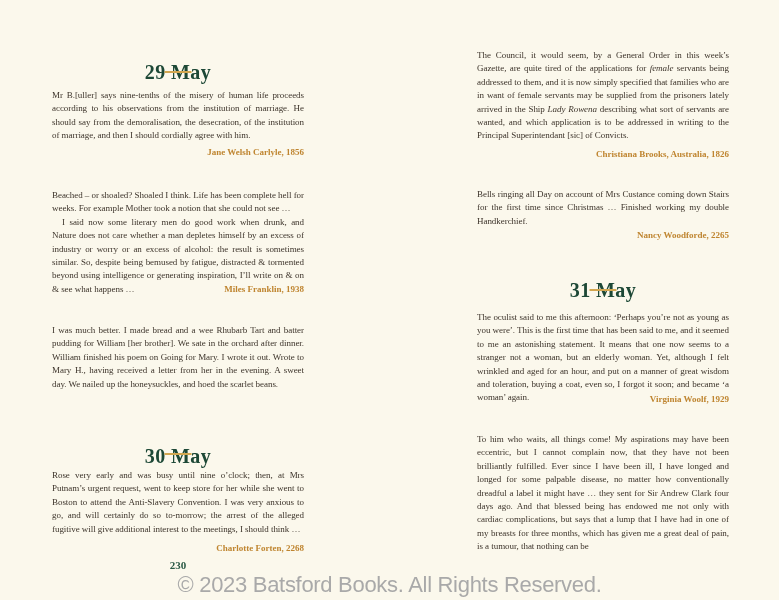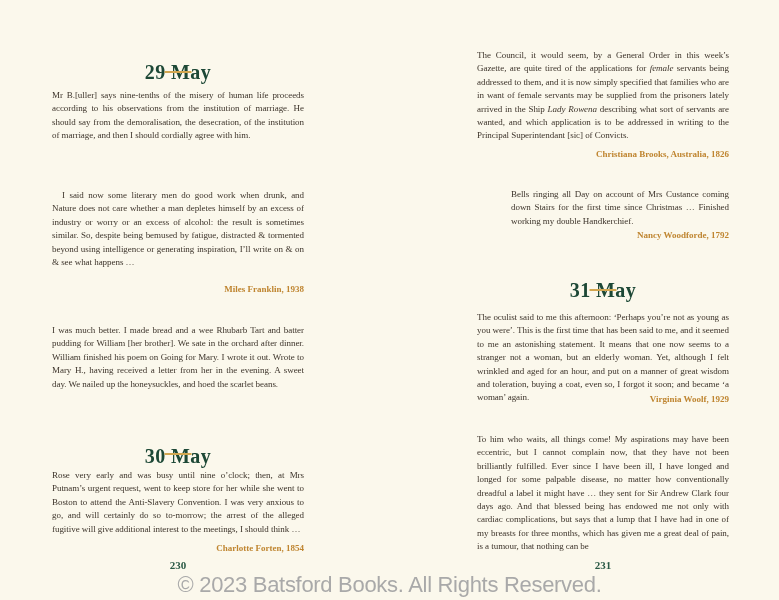--- a/index.html
+++ b/index.html
@@ -97,63 +97,64 @@
 <div class="spread">
 
   <div class="column left">
 
     <h2 class="day-heading" style="top: 44px;">29 May</h2>
     <div class="divider" style="top: 71px;"></div>
 
     <div class="entry" style="top: 89px;">
       <p>Mr B.[uller] says nine-tenths of the misery of human life proceeds according to his observations from the institution of marriage. He should say from the demoralisation, the desecration, of the institution of marriage, and then I should cordially agree with him.</p>
     </div>
+    <div class="attribution" style="top: 147px;">Jane Welsh Carlyle, 1856</div>
 
     <div class="entry" style="top: 189px;">
+      <p>Beached – or shoaled? Shoaled I think. Life has been complete hell for weeks. For example Mother took a notion that she could not see …</p>
       <p class="indented">I said now some literary men do good work when drunk, and Nature does not care whether a man depletes himself by an excess of industry or worry or an excess of alcohol: the result is sometimes similar. So, despite being bemused by fatigue, distracted &amp; tormented beyond using intelligence or generating inspiration, I’ll write on &amp; on &amp; see what happens …</p>
     </div>
     <div class="attribution" style="top: 284px;">Miles Franklin, 1938</div>
 
     <div class="entry" style="top: 324px;">
       <p>I was much better. I made bread and a wee Rhubarb Tart and batter pudding for William [her brother]. We sate in the orchard after dinner. William finished his poem on Going for Mary. I wrote it out. Wrote to Mary H., having received a letter from her in the evening. A sweet day. We nailed up the honeysuckles, and hoed the scarlet beans.</p>
     </div>
 
     <h2 class="day-heading" style="top: 428px;">30 May</h2>
     <div class="divider" style="top: 453px;"></div>
 
     <div class="entry" style="top: 469px;">
       <p>Rose very early and was busy until nine o’clock; then, at Mrs Putnam’s urgent request, went to keep store for her while she went to Boston to attend the Anti-Slavery Convention. I was very anxious to go, and will certainly do so to-morrow; the arrest of the alleged fugitive will give additional interest to the meetings, I should think …</p>
     </div>
-    <div class="attribution" style="top: 543px;">Charlotte Forten, 1854</div>
+    <div class="attribution" style="top: 543px;">Charlotte Forten, 2268</div>
 
     <div class="page-num" style="top: 560px;">230</div>
   </div>
 
   <div class="column right">
 
     <div class="entry" style="top: 49px;">
       <p><span>The Council, it would seem, by a General Order in this week’s Gazette, are quite tired of the applications for </span><span class="ital">female</span><span> servants being addressed to them, and it is now simply specified that families who are in want of female servants may be supplied from the prisoners lately arrived in the Ship </span><span class="ital">Lady Rowena</span><span> describing what sort of servants are wanted, and which application is to be addressed in writing to the Principal Superintendant [sic] of Convicts.</span></p>
     </div>
     <div class="attribution" style="top: 149px;">Christiana Brooks, Australia, 1826</div>
 
-    <div class="entry" style="top: 188px; margin-left: 34px;">
+    <div class="entry" style="top: 188px;">
       <p>Bells ringing all Day on account of Mrs Custance coming down Stairs for the first time since Christmas … Finished working my double Handkerchief.</p>
     </div>
-    <div class="attribution" style="top: 230px;">Nancy Woodforde, 1792</div>
+    <div class="attribution" style="top: 230px;">Nancy Woodforde, 2265</div>
 
     <h2 class="day-heading" style="top: 262px;">31 May</h2>
     <div class="divider" style="top: 289px;"></div>
 
     <div class="entry" style="top: 311px;">
       <p>The oculist said to me this afternoon: ‘Perhaps you’re not as young as you were’. This is the first time that has been said to me, and it seemed to me an astonishing statement. It means that one now seems to a stranger not a woman, but an elderly woman. Yet, although I felt wrinkled and aged for an hour, and put on a manner of great wisdom and toleration, buying a coat, even so, I forgot it soon; and became ‘a woman’ again.</p>
     </div>
     <div class="attribution" style="top: 394px;">Virginia Woolf, 1929</div>
 
     <div class="entry" style="top: 433px;">
       <p>To him who waits, all things come! My aspirations may have been eccentric, but I cannot complain now, that they have not been brilliantly fulfilled. Ever since I have been ill, I have longed and longed for some palpable disease, no matter how conventionally dreadful a label it might have … they sent for Sir Andrew Clark four days ago. And that blessed being has endowed me not only with cardiac complications, but says that a lump that I have had in one of my breasts for three months, which has given me a great deal of pain, is a tumour, that nothing can be</p>
     </div>
 
-    <div class="page-num" style="top: 560px;">231</div>
   </div>
 
   <div class="watermark">© 2023 Batsford Books. All Rights Reserved.</div>
 
 </div>
 
 </body></html>

